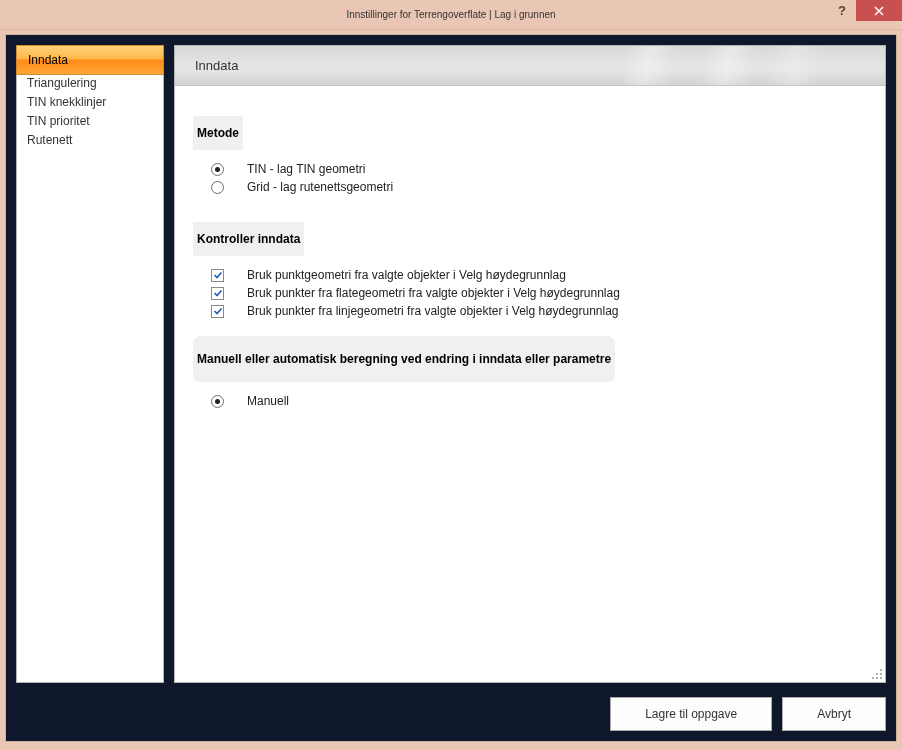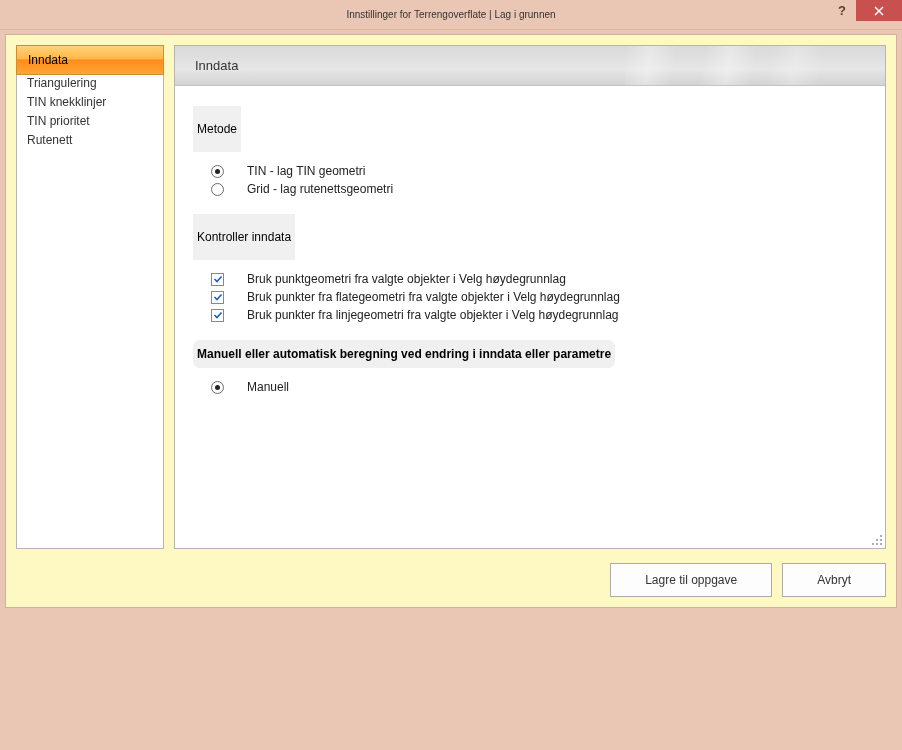--- a/index.html
+++ b/index.html
@@ -48,24 +48,24 @@
     height: 21px;
     background: #c8504f;
     display: flex;
     align-items: center;
     justify-content: center;
     cursor: pointer;
   }
   .titlebar-close svg { width: 10px; height: 10px; }
 
   .dialog-body {
-    background: #fef9c3;
+    background: #0f172a;
     border: 1px solid #d0b09b;
     margin: 4px 5px 5px 5px;
-    height: 574px;
+    height: 708px;
     position: relative;
   }
   .panels {
     position: absolute;
     top: 10px;
     left: 10px;
     right: 10px;
     bottom: 58px;
     display: flex;
     gap: 10px;
@@ -114,30 +114,30 @@
       linear-gradient(100deg, rgba(255,255,255,0) 0%, rgba(255,255,255,0.35) 10%, rgba(255,255,255,0) 20%),
       linear-gradient(100deg, rgba(255,255,255,0) 30%, rgba(255,255,255,0.35) 40%, rgba(255,255,255,0) 50%),
       linear-gradient(100deg, rgba(255,255,255,0) 55%, rgba(255,255,255,0.25) 65%, rgba(255,255,255,0) 75%);
     pointer-events: none;
   }
 
   .content-body {
     padding: 10px 18px;
   }
   .section-title {
-    font-weight: normal;
+    font-weight: bold;
     background: #f0f0f0;
-    padding: 16px 4px;
-    margin-top: 10px;
+    padding: 10px 4px;
+    margin-top: 20px;
     display: inline-block;
   }
   .section-title-wide {
     font-weight: bold;
     background: #f0f0f0;
-    padding: 7px 4px;
+    padding: 16px 4px;
     margin-top: 10px;
     display: inline-block;
     max-width: 460px;
     border-radius: 7px;
   }
   .options {
     padding: 8px 0 4px 18px;
   }
   .option-row {
     display: flex;

